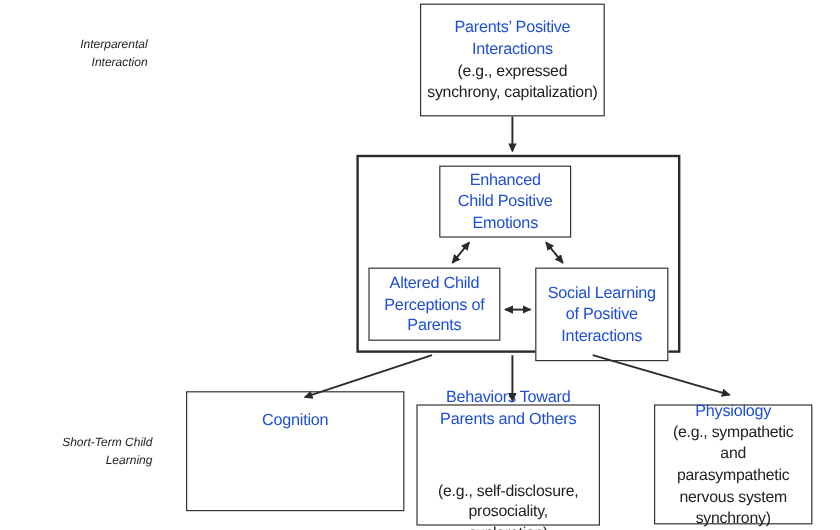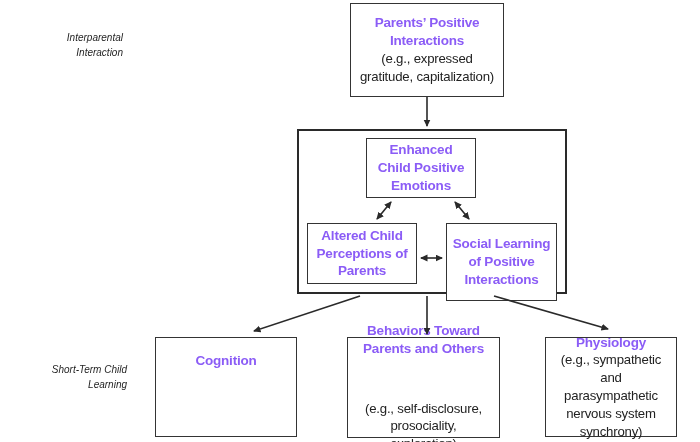--- a/index.html
+++ b/index.html
@@ -42,24 +42,24 @@
     text-align: center;
     padding: 2px 4px;
   }
   .group-box {
     position: absolute;
     border: 2px solid #2a2a2a;
     box-sizing: border-box;
     background: #ffffff;
   }
   .box-title {
-    font-weight: bold;
+    font-weight: normal;
     font-size: 13.5px;
     line-height: 1.32;
-    color: #8b5cf6;
+    color: #1d4ed8;
     white-space: pre-line;
     letter-spacing: -0.2px;
   }
   .box-sub {
     font-size: 13.2px;
     line-height: 1.35;
     color: #222222;
     white-space: pre-line;
     letter-spacing: -0.2px;
   }
@@ -73,21 +73,21 @@
 Interaction</div>
 
 
   <div class="row-label" style="left:2px; top:363px; width:125px;">Short-Term Child
 Learning</div>
 
   <div class="box" style="left:350px; top:3px; width:154px; height:94px;">
     <div class="box-title">Parents’ Positive
 Interactions</div>
     <div class="box-sub">(e.g., expressed
-gratitude, capitalization)</div>
+synchrony, capitalization)</div>
   </div>
 
   <div class="group-box" style="left:297px; top:129px; width:270px; height:165px;"></div>
 
   <div class="box" style="left:307px; top:223px; width:110px; height:61px;">
     <div class="box-title">Altered Child
 Perceptions of
 Parents</div>
   </div>
 
@@ -96,21 +96,21 @@
 Child Positive
 Emotions</div>
   </div>
 
   <div class="box" style="left:446px; top:223px; width:111px; height:78px;">
     <div class="box-title">Social Learning
 of Positive
 Interactions</div>
   </div>
 
-  <div class="box" style="left:155px; top:337px; width:142px; height:100px; justify-content:flex-start; padding-top:14px;">
+  <div class="box" style="left:155px; top:326px; width:182px; height:100px; justify-content:flex-start; padding-top:14px;">
     <div class="box-title">Cognition</div>
   </div>
 
   <div class="box" style="left:347px; top:337px; width:153px; height:101px;gap:42px;">
     <div class="box-title">Behaviors Toward
 Parents and Others</div>
     <div class="box-sub">(e.g., self-disclosure,
 prosociality,
 exploration)</div>
   </div>

